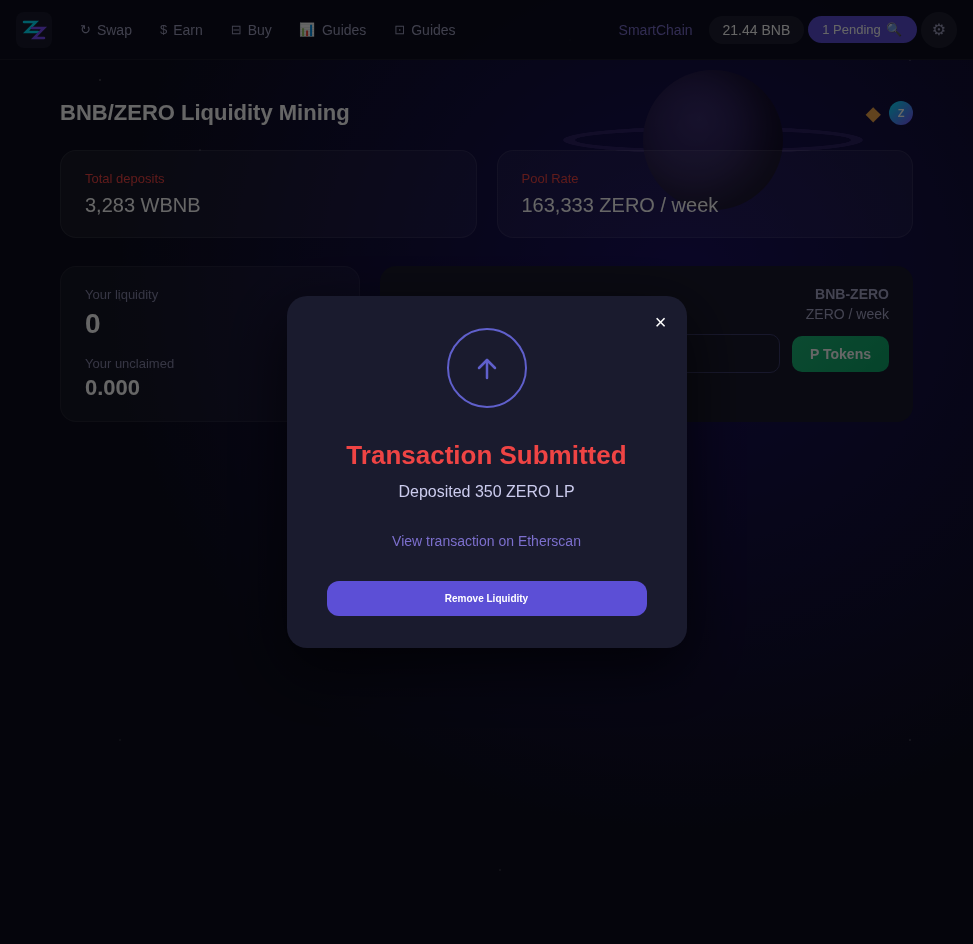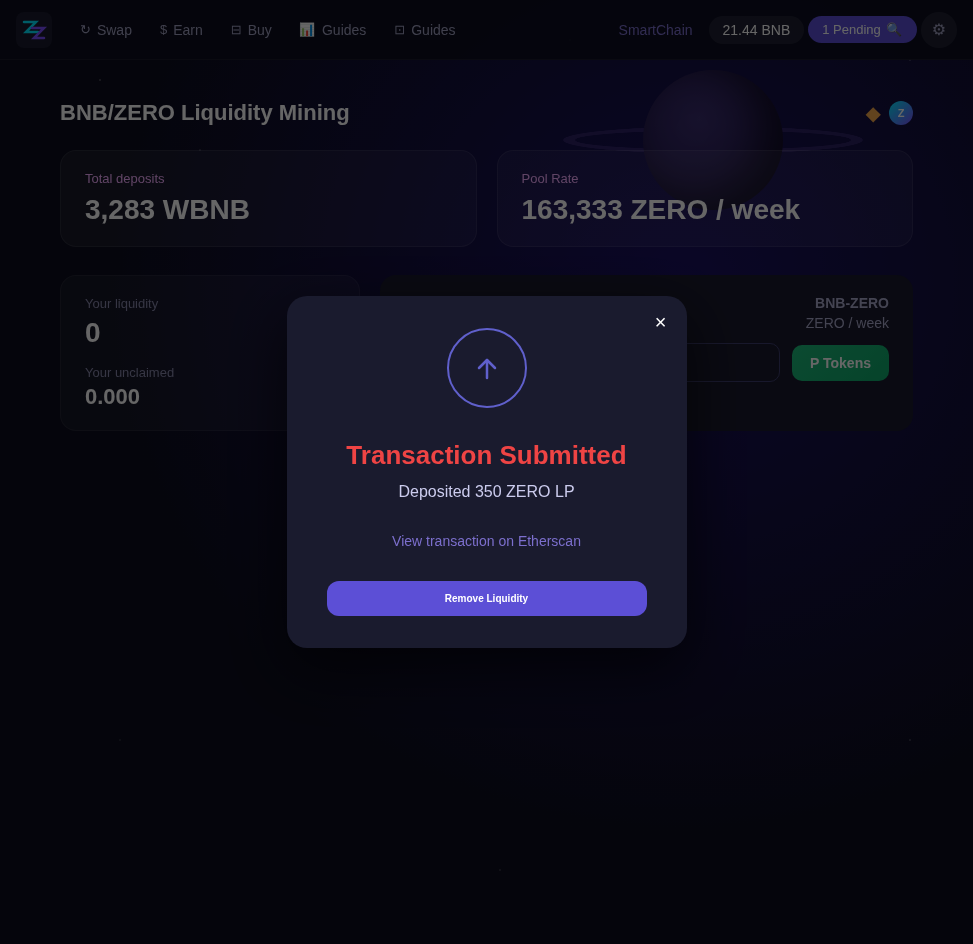--- a/index.html
+++ b/index.html
@@ -200,27 +200,27 @@
     .info-card {
       background: rgba(255,255,255,0.05);
       border: 1px solid rgba(255,255,255,0.08);
       border-radius: 16px;
       padding: 20px 24px;
       flex: 1;
     }
 
     .card-label {
       font-size: 13px;
-      color: #f0abfc;
+      color: #ef4444;
       margin-bottom: 8px;
     }
 
     .card-value {
-      font-size: 28px;
-      font-weight: 700;
+      font-size: 20px;
+      font-weight: 400;
       color: #fff;
     }
 
     
     .lower-section {
       display: flex;
       gap: 20px;
     }
 
     .liquidity-card {

